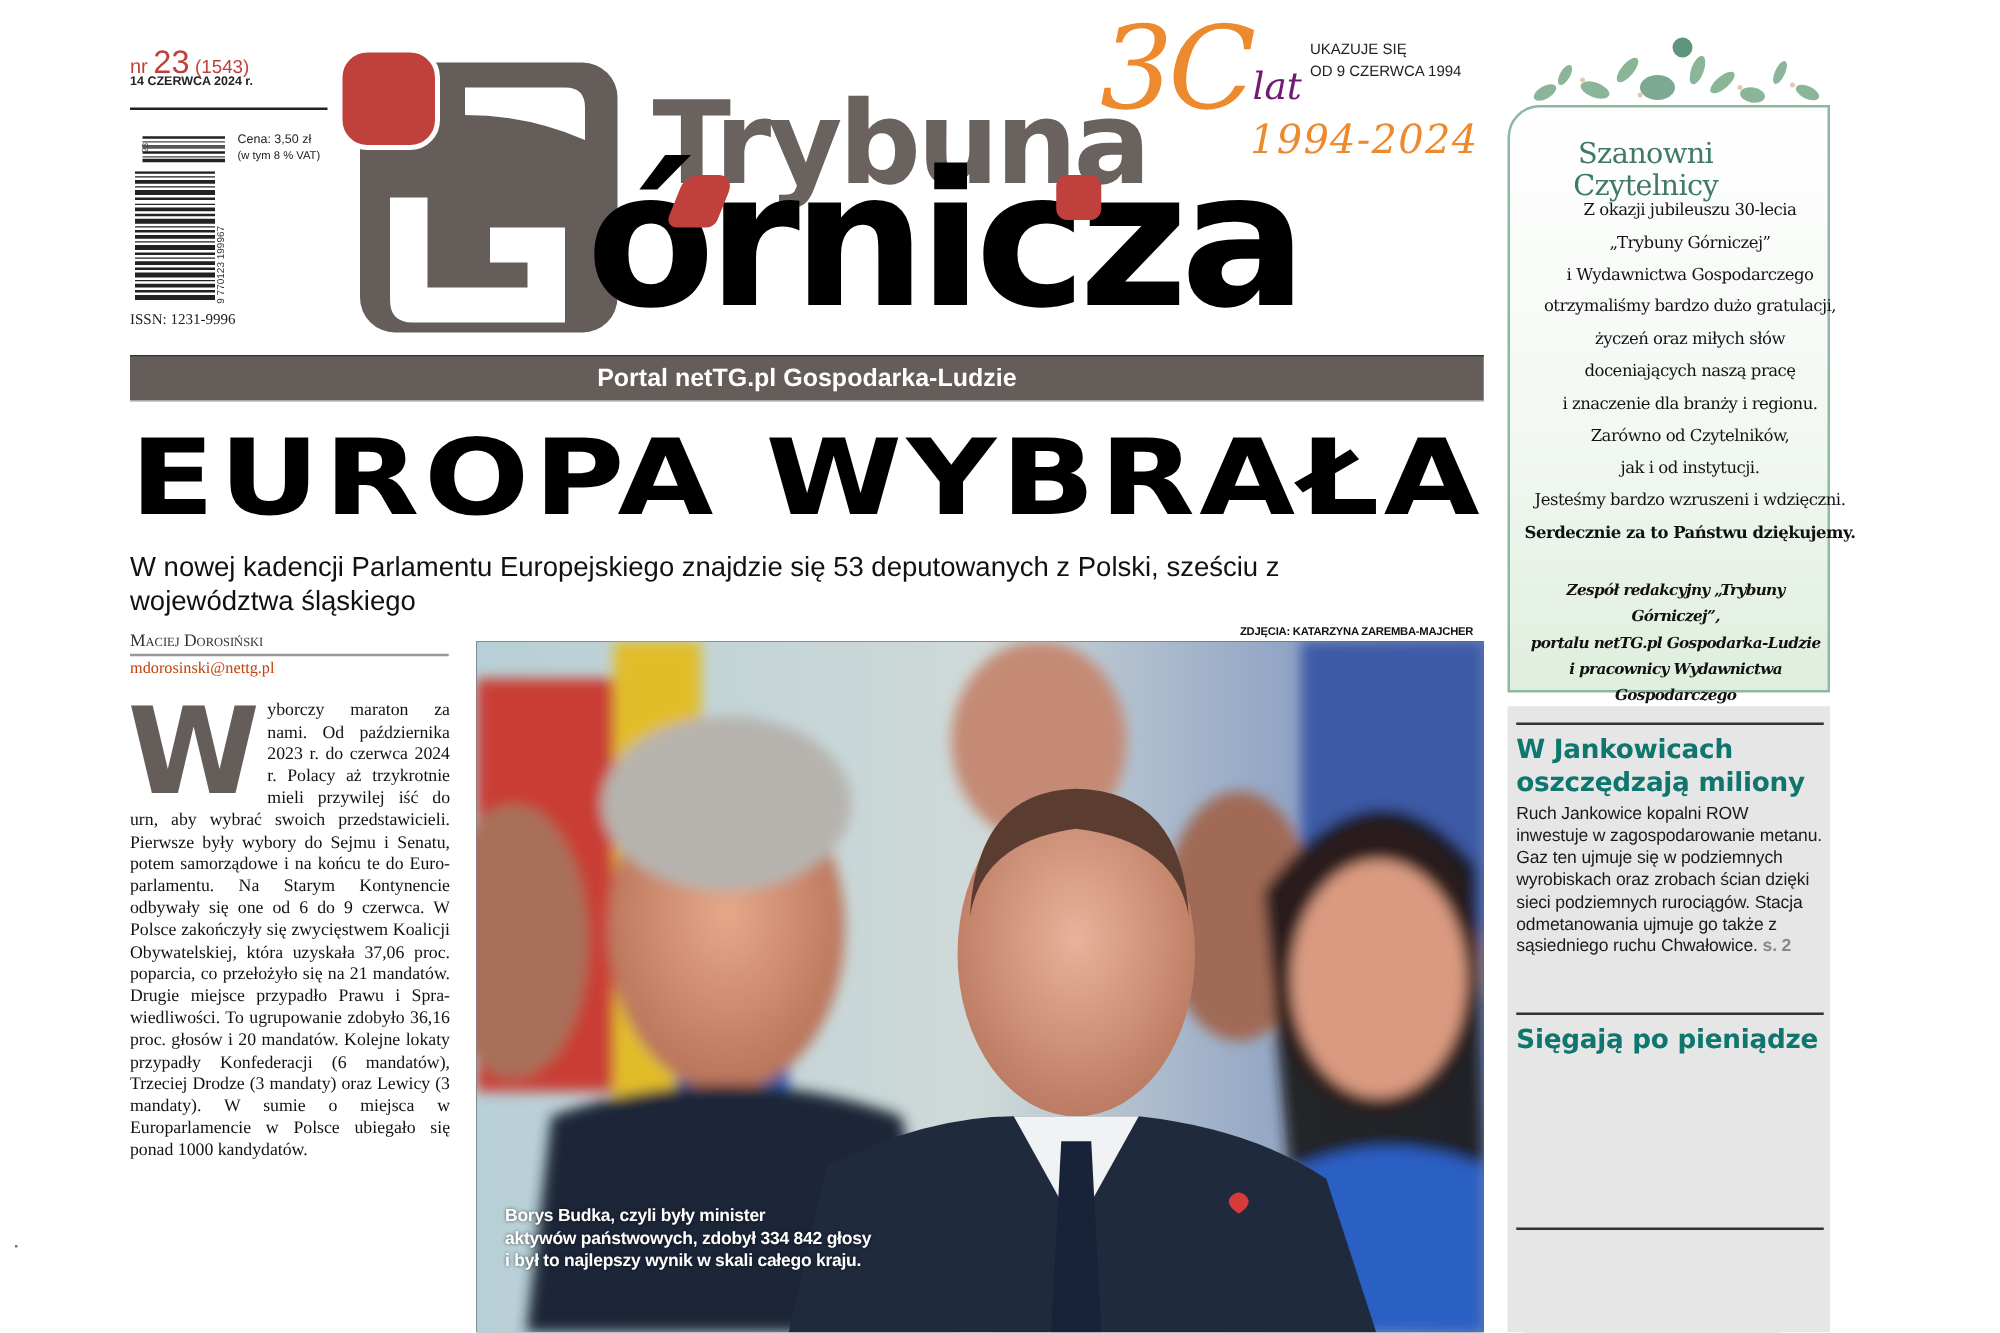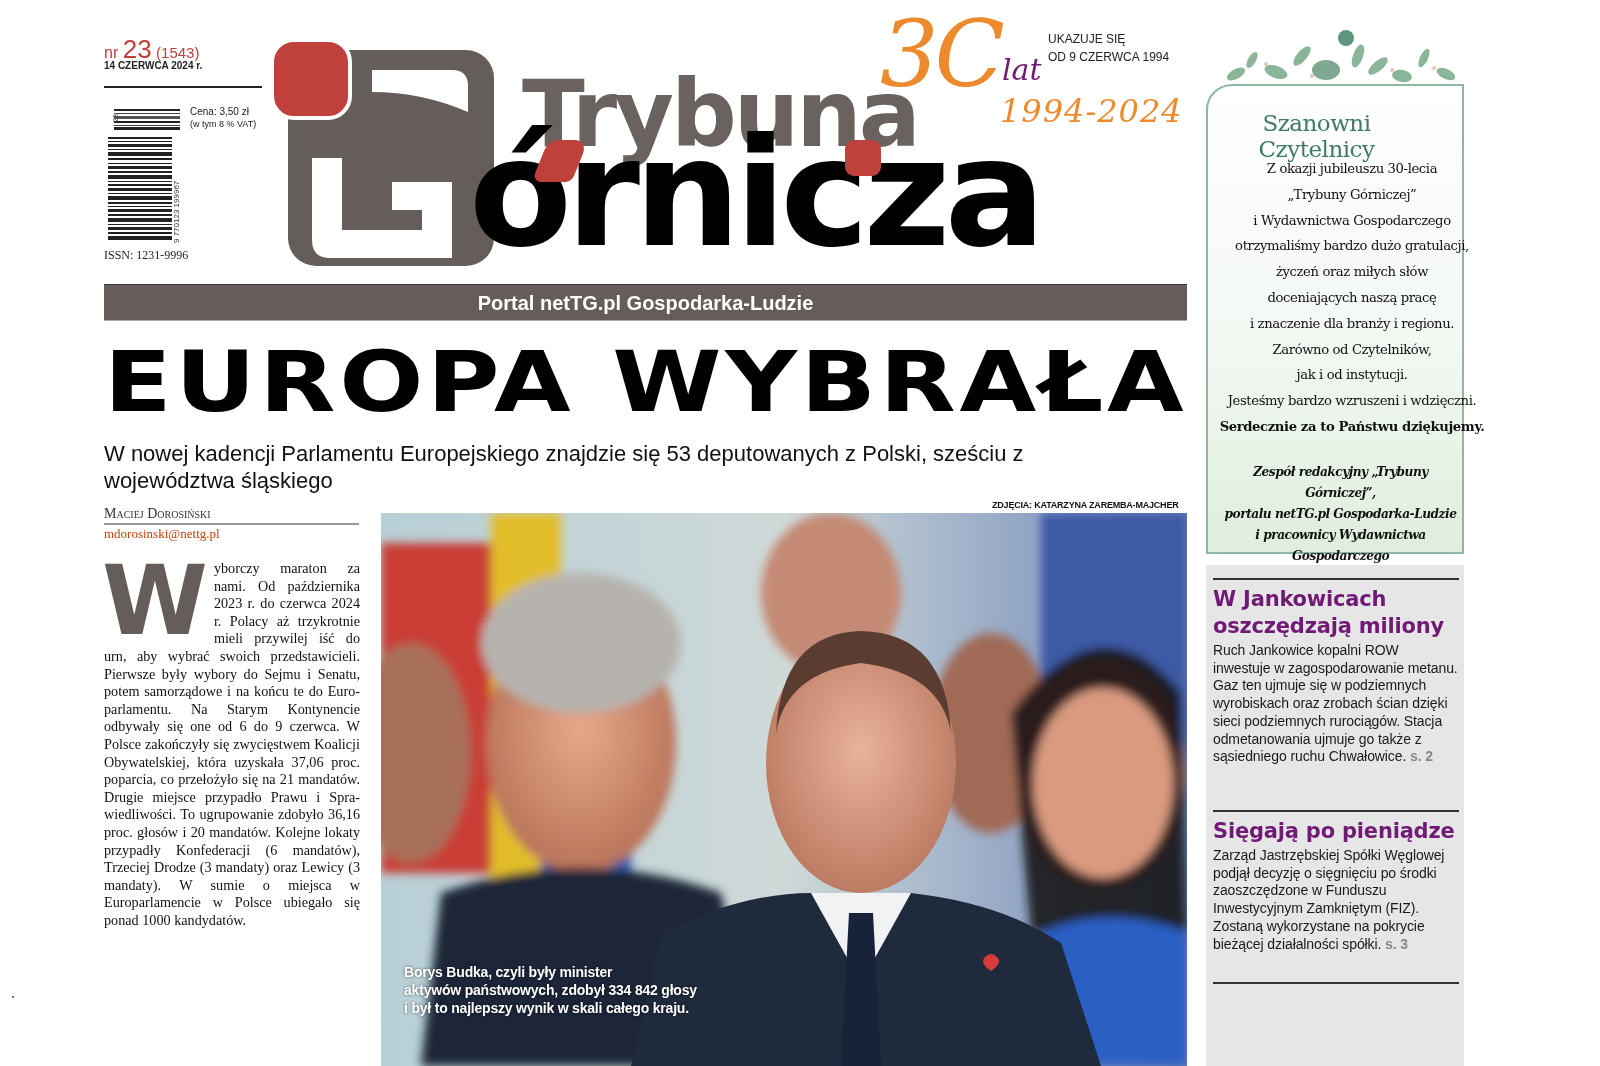--- a/index.html
+++ b/index.html
@@ -60,21 +60,21 @@
   .greeting { left: 1206px; top: 84px; width: 258px; height: 470px; border: 2px solid #8fb8a0; border-radius: 26px 0 0 0; background: linear-gradient(180deg, #ffffff 0%, #f3f8f3 55%, #dfeedd 100%); }
   .greet-title { left: 1206px; top: 110px; width: 221px; text-align: center; font-family: "DejaVu Serif", serif; font-size: 23px; color: #3e7a66; letter-spacing: -0.5px; }
   .greet-body { left: 1206px; top: 156px; width: 292px; text-align: center; font-family: "DejaVu Serif", serif; font-size: 13.2px; line-height: 25.8px; color: #111; letter-spacing: -0.4px; }
   .greet-body .strong { font-weight: bold; }
   .greet-sign { left: 1206px; top: 462px; width: 257px; text-align: center; font-family: "DejaVu Serif", serif; font-weight: bold; font-style: italic; font-size: 12.2px; line-height: 21px; color: #111; letter-spacing: -0.5px; padding-left: 12px; }
 
   
   .news { left: 1206px; top: 565px; width: 258px; height: 501px; background: #e6e6e6; }
   .news-item { position: absolute; left: 1213px; width: 246px; }
   .news-rule { height: 2px; background: #333; margin-bottom: 6px; }
-  .news-title { font-family: "DejaVu Sans", sans-serif; font-weight: bold; font-size: 21px; line-height: 27px; color: #701a75; letter-spacing: -0.2px; }
+  .news-title { font-family: "DejaVu Sans", sans-serif; font-weight: bold; font-size: 21px; line-height: 27px; color: #0f766e; letter-spacing: -0.2px; }
   .news-text { font-size: 14px; line-height: 17.7px; color: #1a1a1a; margin-top: 2px; letter-spacing: -0.1px; }
   .page-ref { color: #888; font-weight: bold; }
 
   .tick { left: 12px; top: 996px; width: 2px; height: 2px; background: #777; }
 </style>
 </head>
 <body>
 
 <div class="abs issue">
   <span class="nr">nr</span>
@@ -263,23 +263,19 @@
   <div class="news-title">W Jankowicach oszczędzają miliony</div>
   <div class="news-text">
     <span>Ruch Jankowice kopalni ROW inwestuje w zagospodarowanie metanu. Gaz ten ujmuje się w podziemnych wyrobiskach oraz zrobach ścian dzięki sieci podziem­nych rurociągów. Stacja odmetano­wania ujmuje go także z sąsiednie­go ruchu Chwałowice.</span>
     <span class="page-ref">s. 2</span>
   </div>
 </div>
 
 <div class="news-item" style="top:810px;">
   <div class="news-rule"></div>
   <div class="news-title">Sięgają po pieniądze</div>
-  <div class="news-text">
-    <span>Zarząd Jastrzębskiej Spółki Węglo­wej podjął decyzję o sięgnięciu po środki zaoszczędzone w Funduszu Inwestycyjnym Zamkniętym (FIZ). Zostaną wykorzystane na pokrycie bieżącej działalności spółki.</span>
-    <span class="page-ref">s. 3</span>
-  </div>
 </div>
 
 <div class="news-item" style="top:982px;">
   <div class="news-rule"></div>
 </div>
 
 <div class="abs tick"></div>
 
 </body></html>

